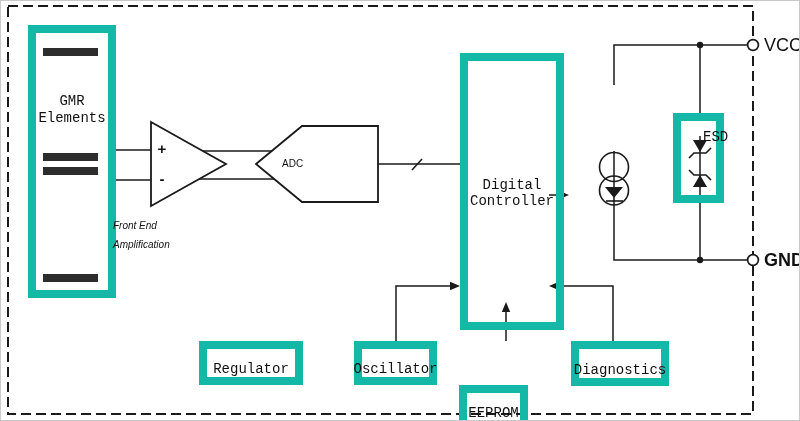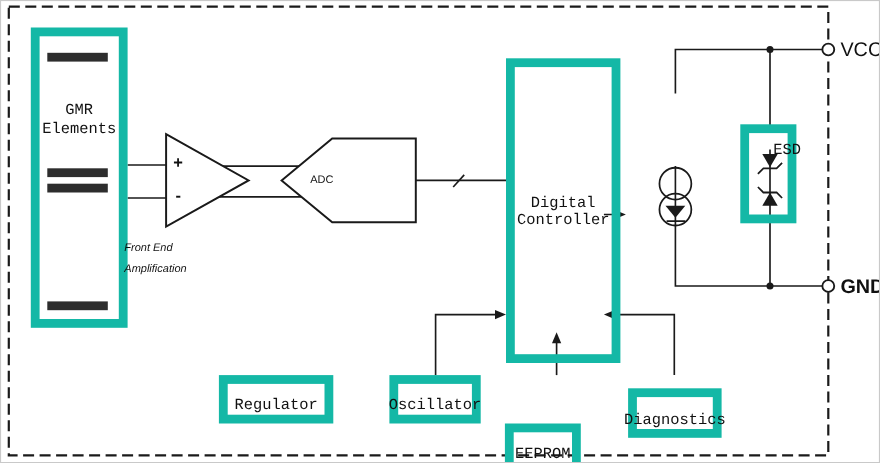--- a/index.html
+++ b/index.html
@@ -130,21 +130,21 @@
   </div>
 
   <div class="block vcenter" style="left:353px;top:340px;width:83px;height:44px;">
     <span class="block-label">Oscillator</span>
   </div>
 
   <div class="block vcenter" style="left:458px;top:352px;width:69px;height:44px;margin-top:32px;">
     <span class="block-label">EEPROM</span>
   </div>
 
-  <div class="block vcenter" style="left:570px;top:340px;width:85px;height:45px;margin-top:12px;">
+  <div class="block vcenter" style="left:570px;top:340px;width:98px;height:45px;">
     <span class="block-label">Diagnostics</span>
   </div>
 
   <span class="amp-sign" style="left:153px;top:140px;">+</span>
   <span class="amp-sign" style="left:153px;top:170px;">-</span>
 
   <span class="caption" style="left:281px;top:155px;width:100px;line-height:16px;">ADC</span>
 
   <div class="caption" style="left:112px;top:215px;width:160px;line-height:19px;font-style:italic;">Front End
 Amplification</div>

